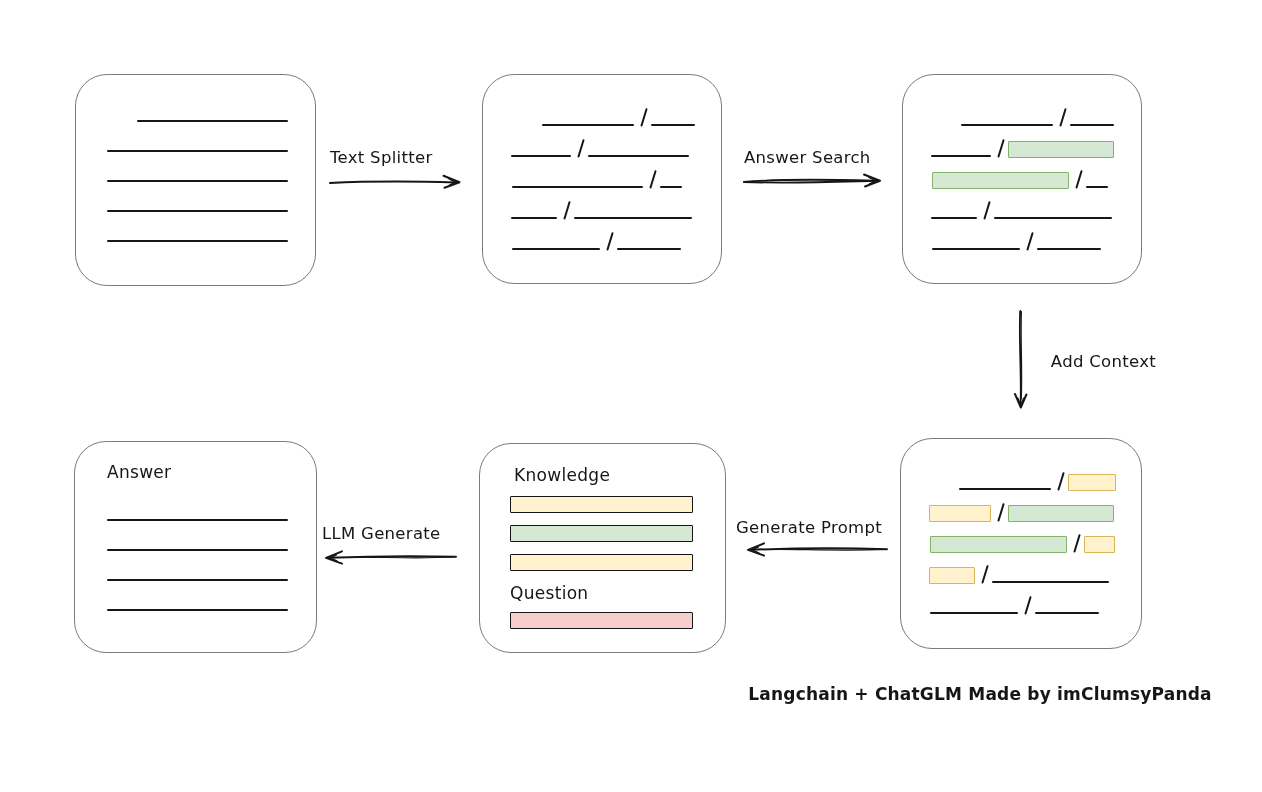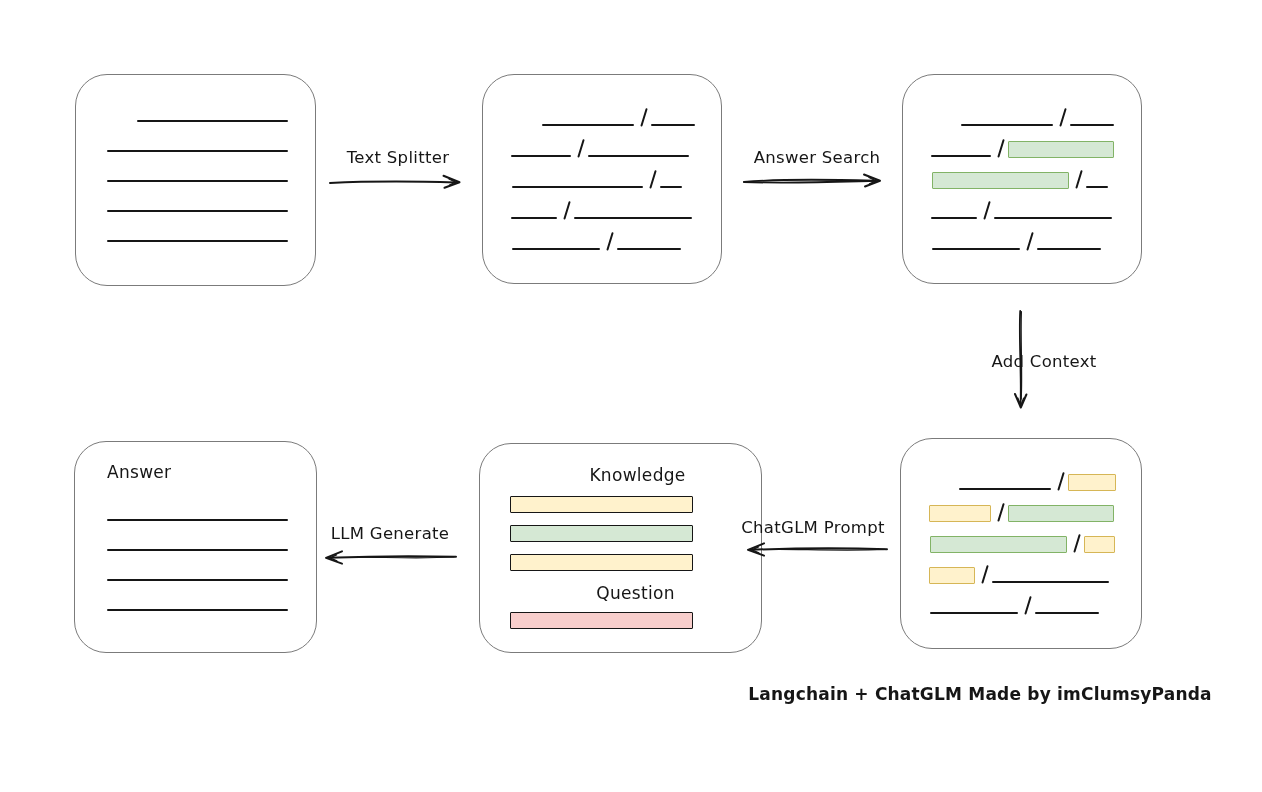--- a/index.html
+++ b/index.html
@@ -11,21 +11,21 @@
   }
   .box{
     position:absolute;background:#fff;
     border:1.3px solid var(--box-border,#7b7b7b);
     border-radius:32px;box-sizing:border-box;
   }
   #box-document{left:75px;top:74px;width:241px;height:212px;}
   #box-split   {left:482px;top:74px;width:240px;height:210px;}
   #box-vector  {left:902px;top:74px;width:240px;height:210px;}
   #box-context {left:900px;top:438px;width:242px;height:211px;}
-  #box-prompt  {left:479px;top:443px;width:283px;height:210px;text-align:center;}
+  #box-prompt  {left:479px;top:443px;width:247px;height:210px;}
   #box-answer  {left:74px;top:441px;width:243px;height:212px;}
 
   .lines-col{display:flex;flex-direction:column;gap:28px;}
   #box-document .lines-col{padding:45px 0 0 31px;}
   .doc-line{height:2px;background:var(--ink,#161616);border-radius:1px;}
 
   .chunk-col{display:flex;flex-direction:column;gap:13px;padding:34px 0 0 28px;}
   .chunk-row{display:flex;align-items:flex-end;height:18px;}
   .seg-line{height:2px;background:var(--ink,#161616);border-radius:1px;margin-bottom:1px;}
   .seg-slash{
@@ -42,25 +42,25 @@
   .k-title{margin:0 0 9px 4px;}
   .q-title{margin:12px 0 7px 0;}
   .bar{height:15px;border:1.5px solid;border-radius:1px;width:181px;margin-bottom:12px;box-sizing:content-box;}
 
   .ans-col{padding:20px 0 0 32px;}
   .a-title{margin-bottom:35px;}
   #box-answer .lines-col{gap:28px;}
 
   .arrow-label{
     position:absolute;font-size:16.5px;letter-spacing:.3px;
-    text-align:center;white-space:nowrap;font-weight:500;
+    text-align:left;white-space:nowrap;font-weight:500;
   }
   #label-text-splitter  {left:330px;top:148px;width:136px;}
   #label-vector-search  {left:744px;top:148px;width:146px;}
-  #label-add-context    {left:984px;top:352px;width:120px;text-align:center;}
+  #label-add-context    {left:1036px;top:352px;width:120px;text-align:right;}
   #label-generate-prompt{left:736px;top:518px;width:154px;}
   #label-llm-response   {left:322px;top:524px;width:136px;}
   #footer-credit{
     position:absolute;left:740px;top:684px;width:480px;text-align:center;
     font-size:17px;letter-spacing:.2px;font-weight:700;
   }
   svg.arrow{position:absolute;overflow:visible;}
   svg.arrow path{fill:none;stroke:var(--ink,#161616);stroke-linecap:round;stroke-linejoin:round;}
   #arrow-text-splitter  {left:328px;top:172px;}
   #arrow-vector-search  {left:742px;top:170px;}
@@ -194,21 +194,21 @@
         <div class="doc-line" style="width: 181px;"></div>
         <div class="doc-line" style="width: 181px;"></div>
         <div class="doc-line" style="width: 181px;"></div>
       </div>
   </div>
 </div>
 
 <div class="arrow-label" id="label-text-splitter">Text Splitter</div>
 <div class="arrow-label" id="label-vector-search">Answer Search</div>
 <div class="arrow-label" id="label-add-context">Add Context</div>
-<div class="arrow-label" id="label-generate-prompt">ChatGLM Prompt</div>
+<div class="arrow-label" id="label-generate-prompt">Generate Prompt</div>
 <div class="arrow-label" id="label-llm-response">LLM Generate</div>
 
 <svg class="arrow" id="arrow-text-splitter" width="140" height="18" viewBox="0 0 140 18">
   <path d="M2 11 C 40 9.2, 95 9.6, 128 10.4" stroke-width="2"></path>
   <path d="M115.5 3.8 L131.5 10.3 L116.5 15.8" stroke-width="2"></path>
   <path d="M121 7 L127.5 10.2 L121.5 13" stroke-width="1.3"></path>
 </svg>
 
 <svg class="arrow" id="arrow-vector-search" width="148" height="20" viewBox="0 0 148 20">
   <path d="M2 12 C 45 8.2, 105 10, 134 10.8" stroke-width="1.8"></path>

